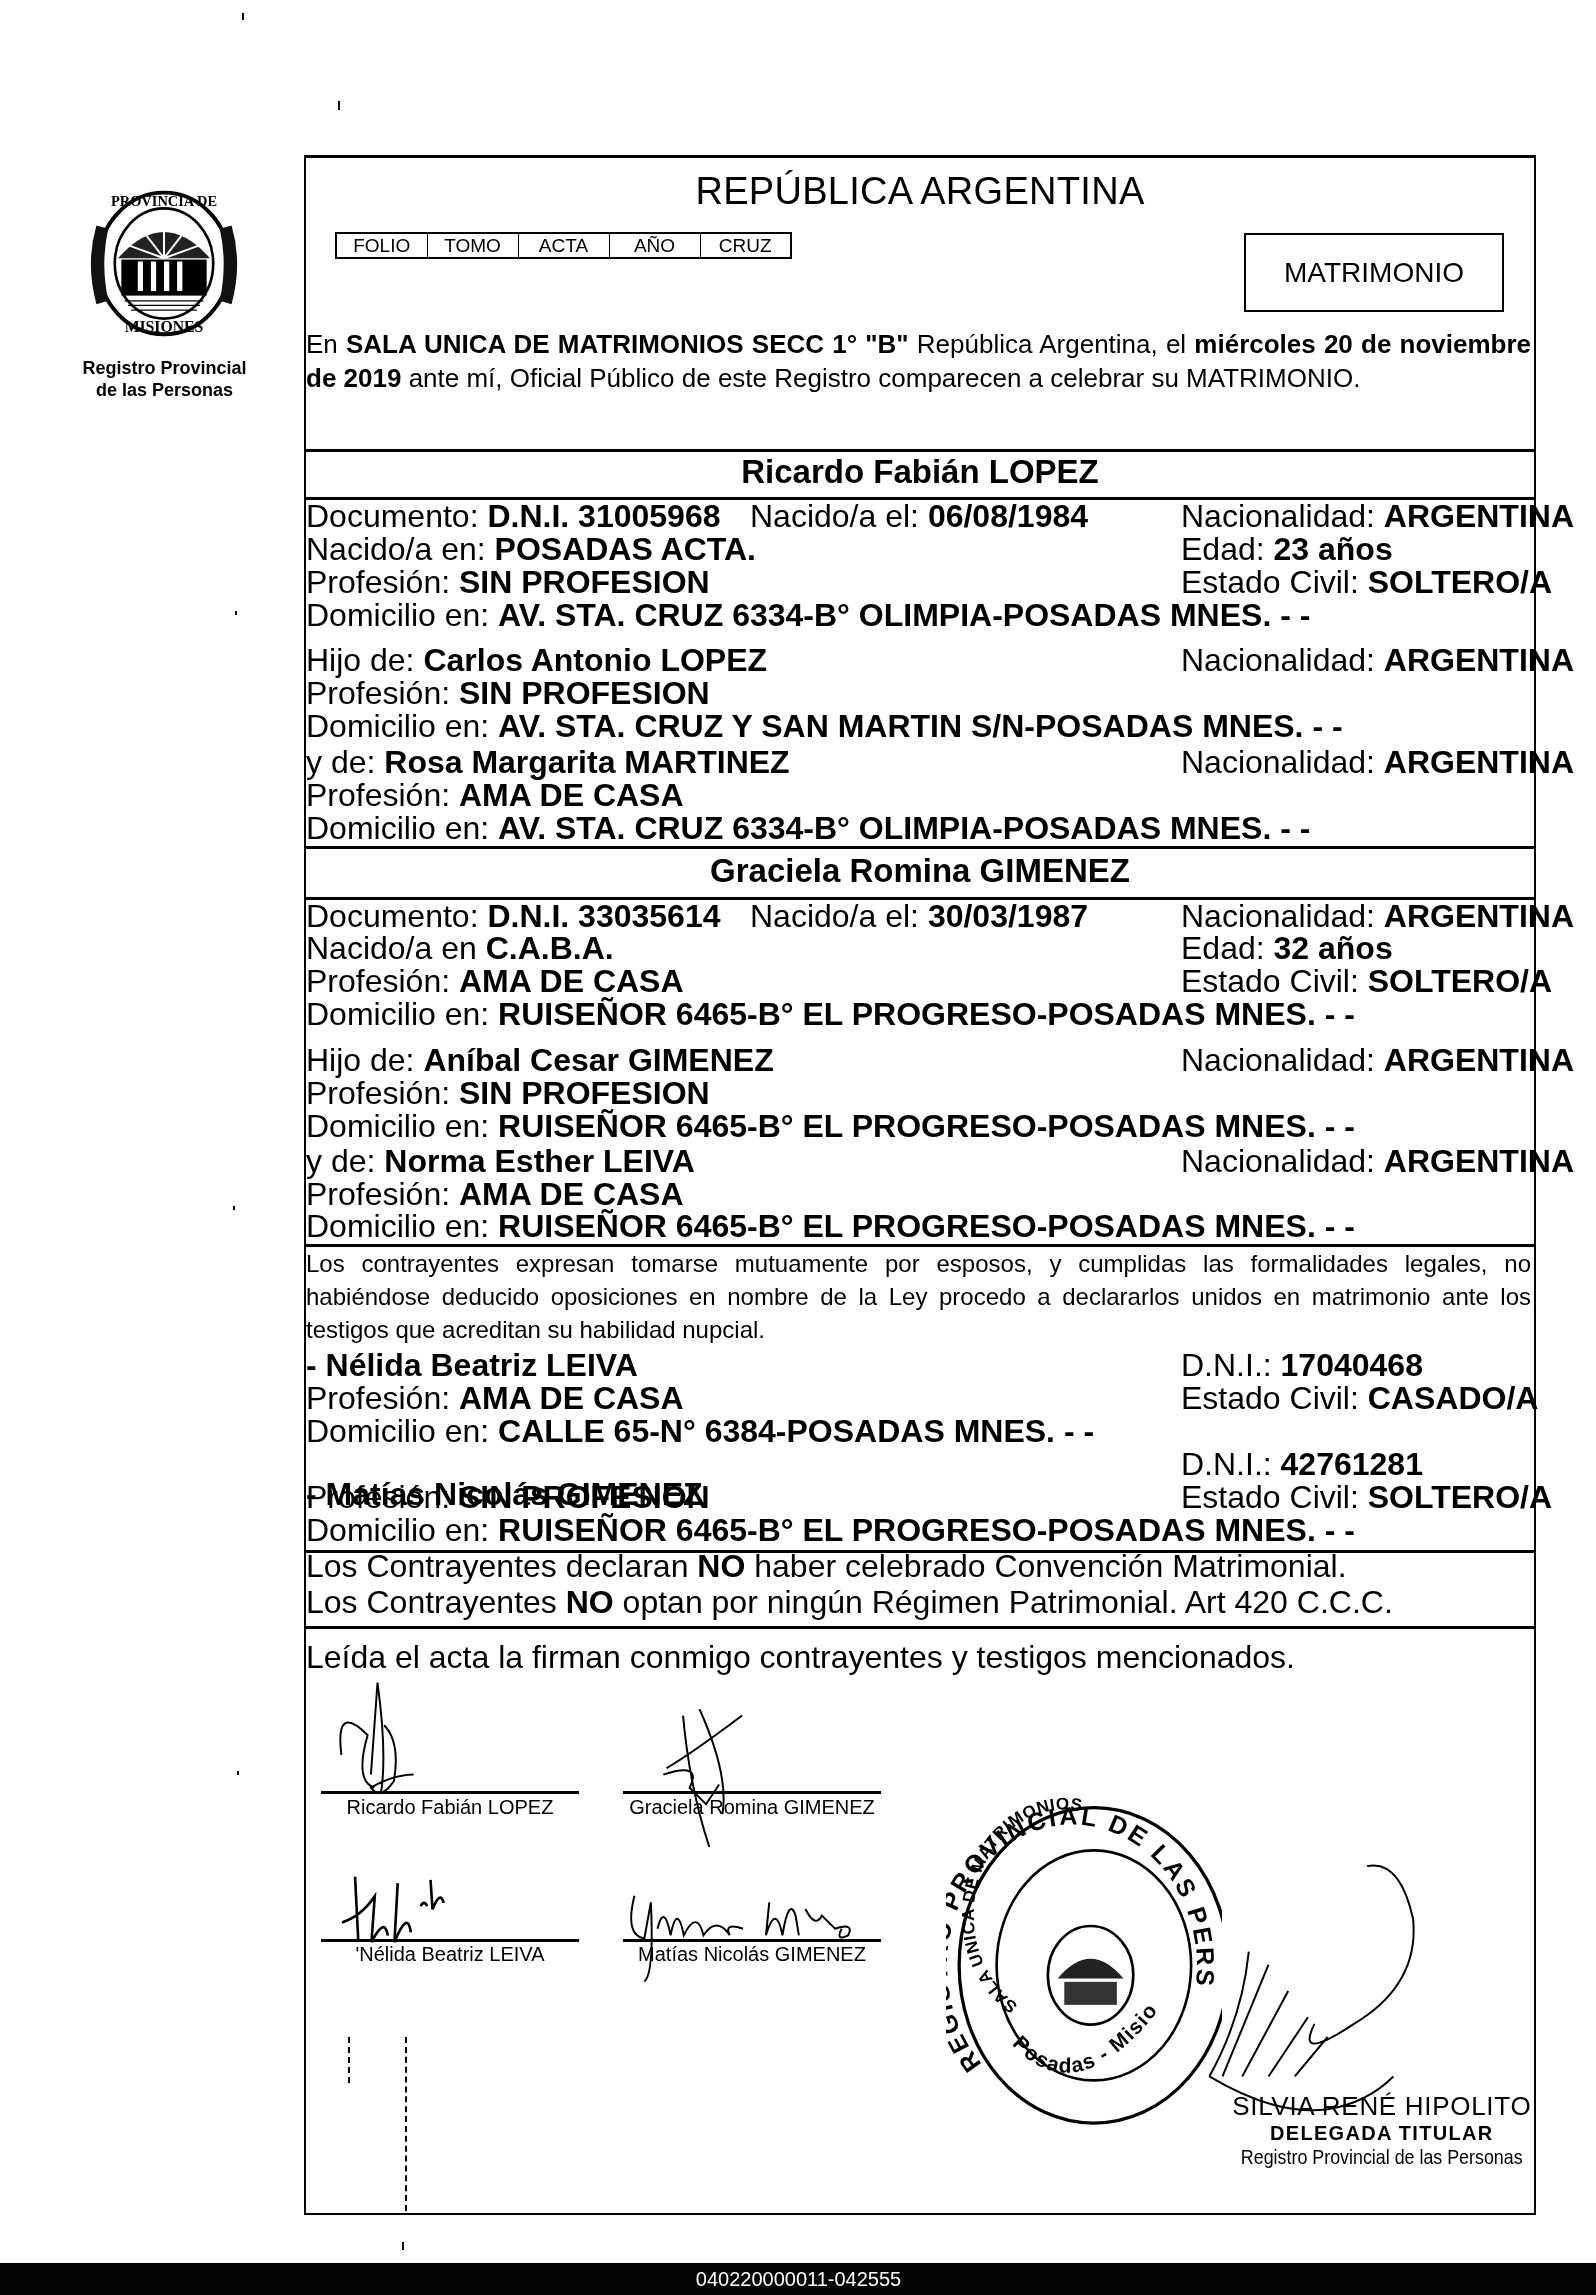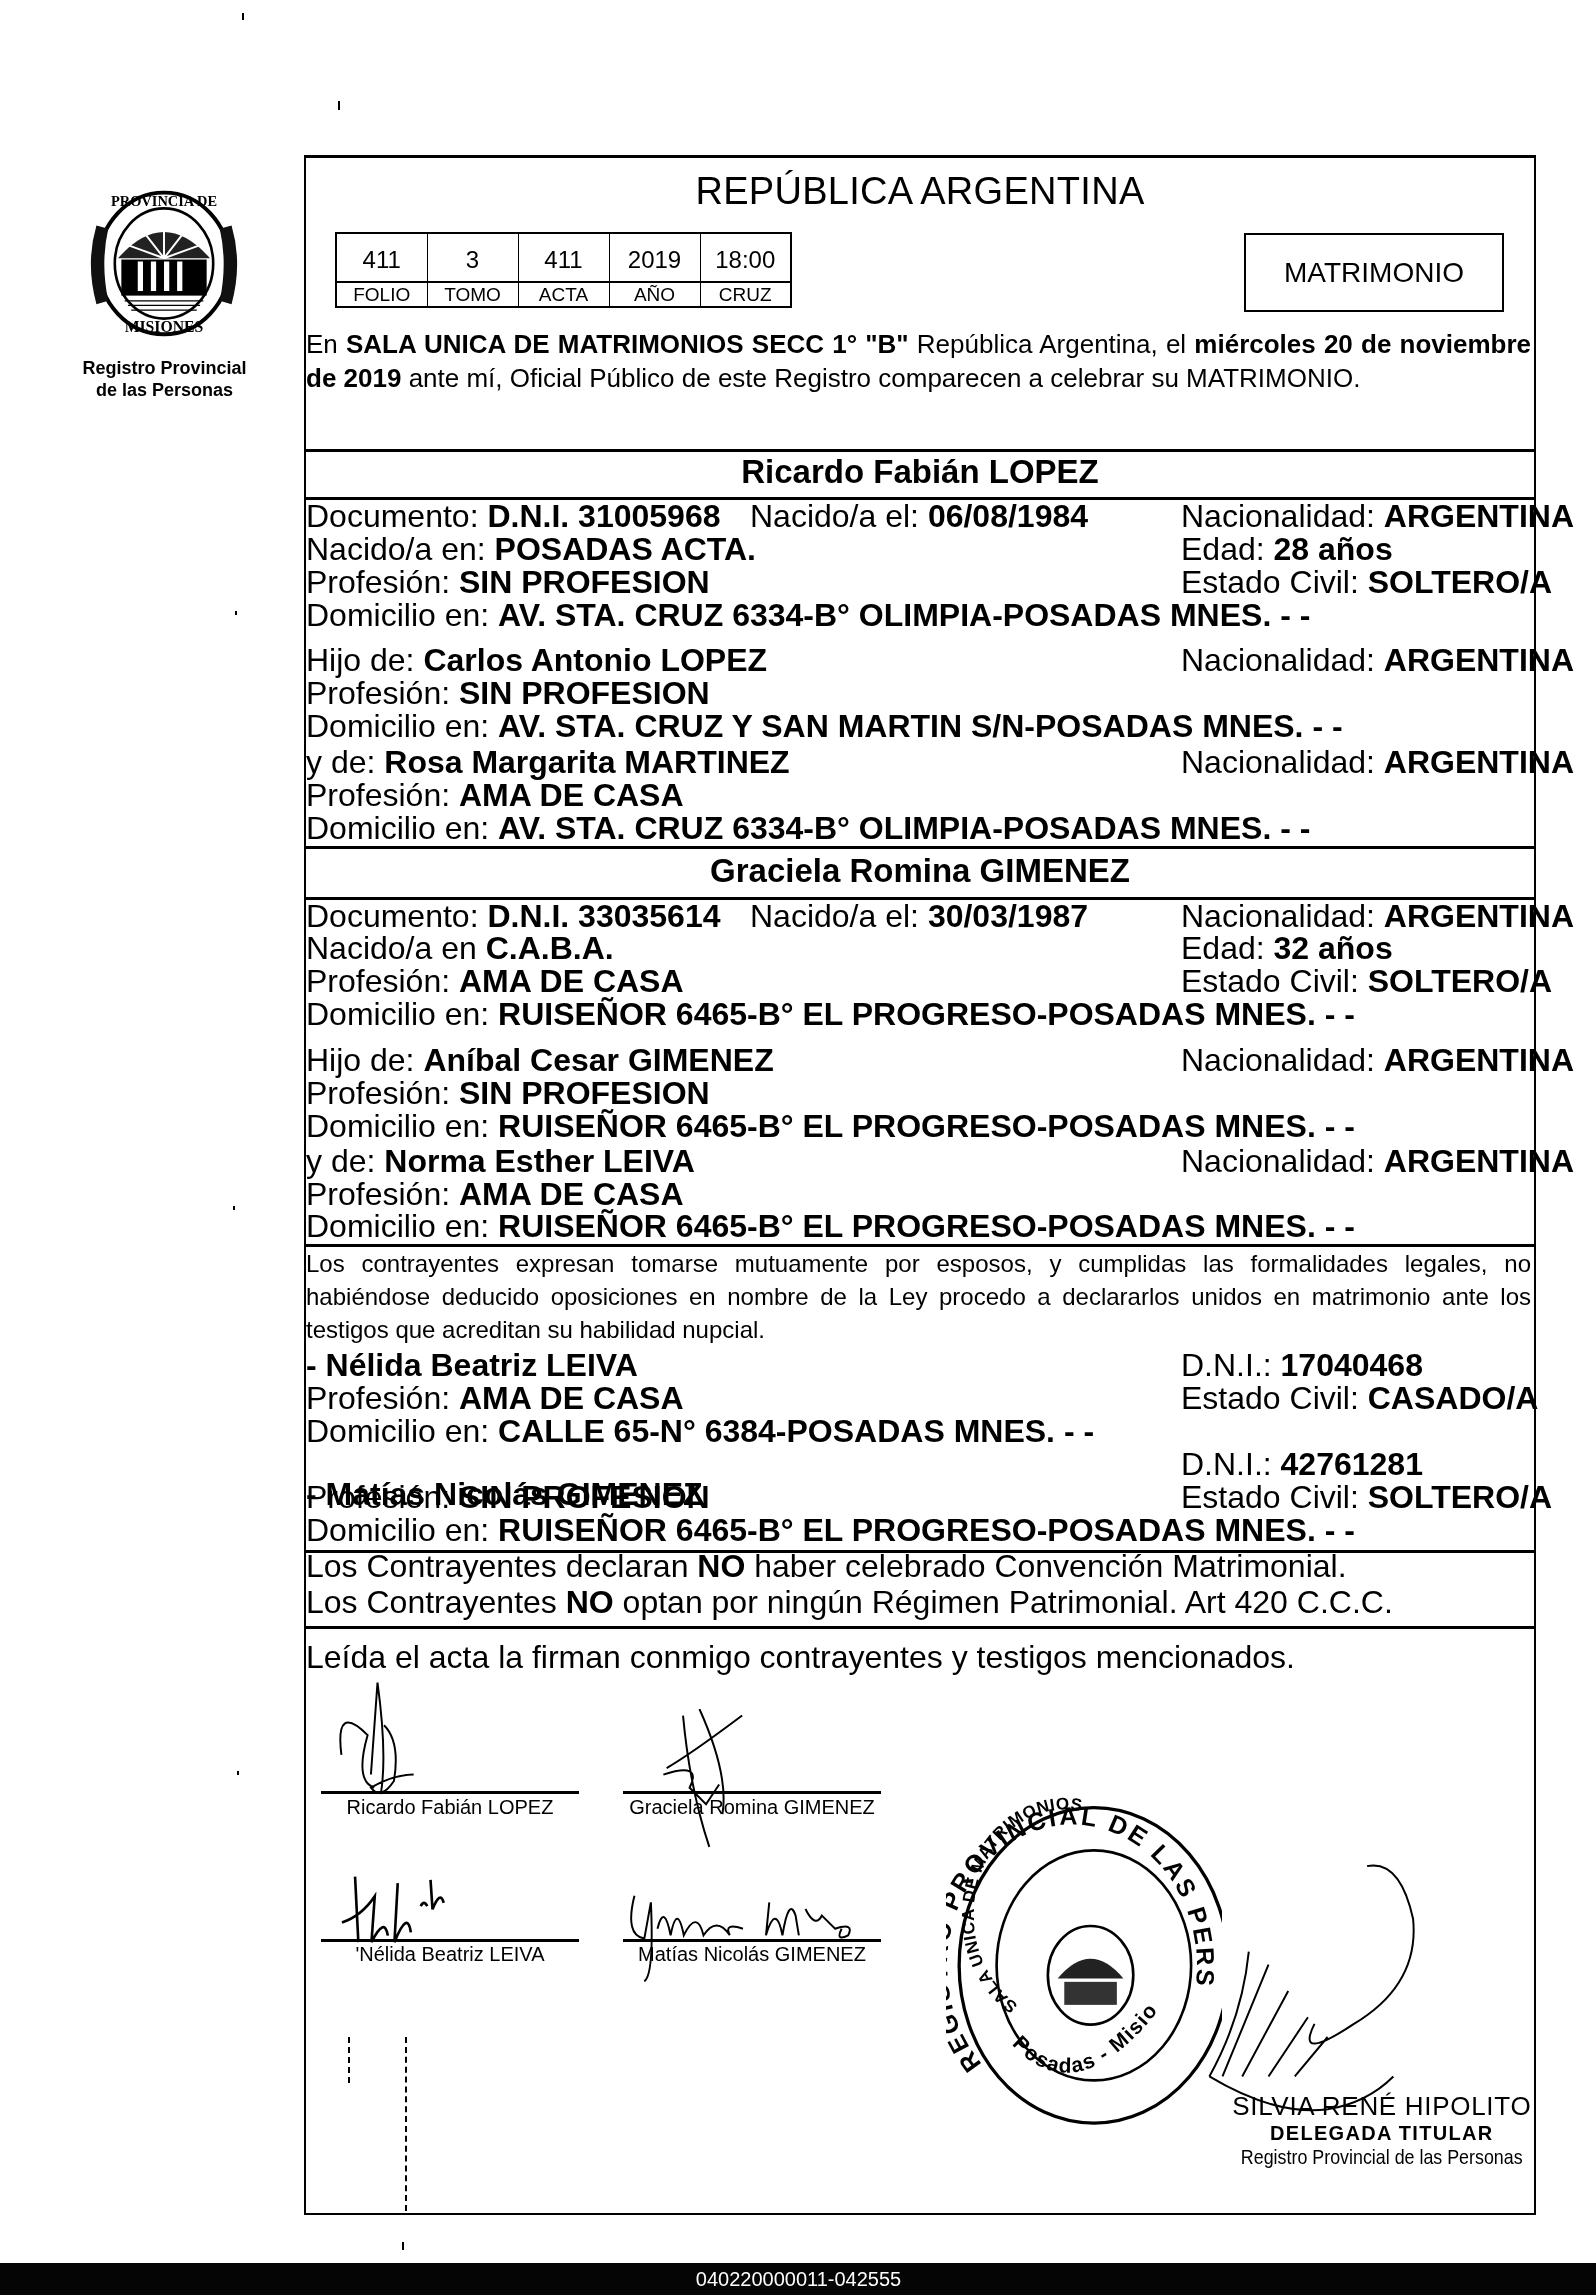--- a/index.html
+++ b/index.html
@@ -98,27 +98,20 @@
   <div>Registro Provincial</div>
   <div>de las Personas</div>
 </div>
 
 <div class="abs frame"></div>
 
 <div class="abs title">REPÚBLICA ARGENTINA</div>
 
 <table class="abs ref-table">
   <tbody>
-      <tr class="val">
-    <td>411</td>
-    <td>3</td>
-    <td>411</td>
-    <td>2019</td>
-    <td>18:00</td>
-  </tr>
   <tr class="lbl">
     <td>FOLIO</td>
     <td>TOMO</td>
     <td>ACTA</td>
     <td>AÑO</td>
     <td>CRUZ</td>
   </tr>
 </tbody>
   </table>
 
@@ -130,21 +123,21 @@
 
 <div class="hline" style="top:449px;"></div>
 <div class="party-name" style="top:453px;">Ricardo Fabián LOPEZ</div>
 <div class="hline" style="top:497px;"></div>
 
 <div class="row" style="top:502px;"><span>Documento: </span><b>D.N.I. 31005968</b></div>
 <div class="row col2" style="top:502px;"><span>Nacido/a el: </span><b>06/08/1984</b></div>
 <div class="row col3" style="top:502px;"><span>Nacionalidad: </span><b>ARGENTINA</b></div>
 
 <div class="row" style="top:535px;"><span>Nacido/a en: </span><b>POSADAS ACTA.</b></div>
-<div class="row col3" style="top:535px;"><span>Edad: </span><b>28 años</b></div>
+<div class="row col3" style="top:535px;"><span>Edad: </span><b>23 años</b></div>
 
 <div class="row" style="top:568px;"><span>Profesión: </span><b>SIN PROFESION</b></div>
 <div class="row col3" style="top:568px;"><span>Estado Civil: </span><b>SOLTERO/A</b></div>
 
 <div class="row" style="top:601px;"><span>Domicilio en: </span><b>AV. STA. CRUZ 6334-B° OLIMPIA-POSADAS MNES. - -</b></div>
 
 <div class="row" style="top:646px;"><span>Hijo de: </span><b>Carlos Antonio LOPEZ</b></div>
 <div class="row col3" style="top:646px;"><span>Nacionalidad: </span><b>ARGENTINA</b></div>
 <div class="row" style="top:679px;"><span>Profesión: </span><b>SIN PROFESION</b></div>
 <div class="row" style="top:712px;"><span>Domicilio en: </span><b>AV. STA. CRUZ Y SAN MARTIN S/N-POSADAS MNES. - -</b></div>

